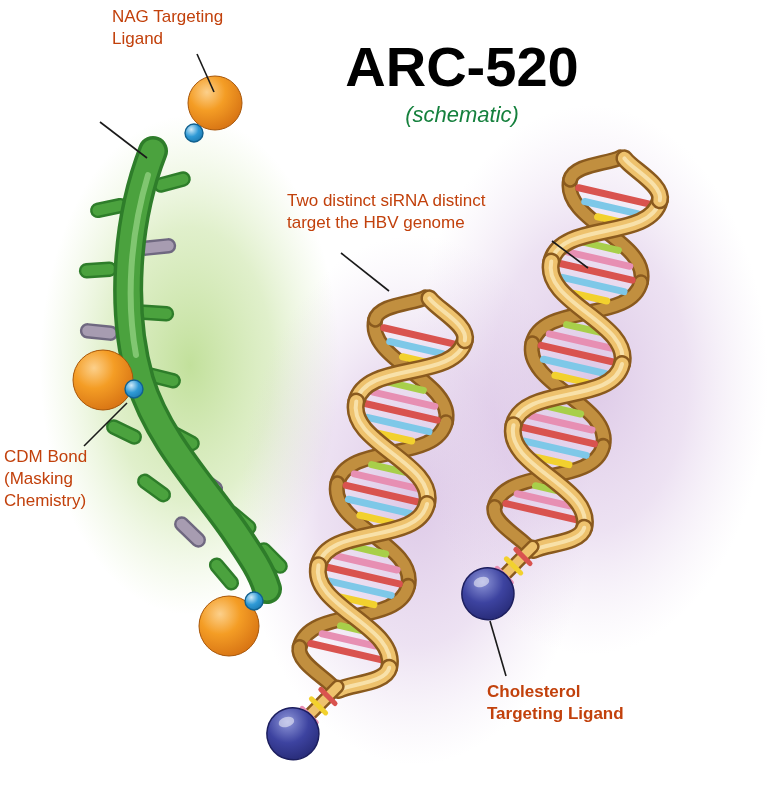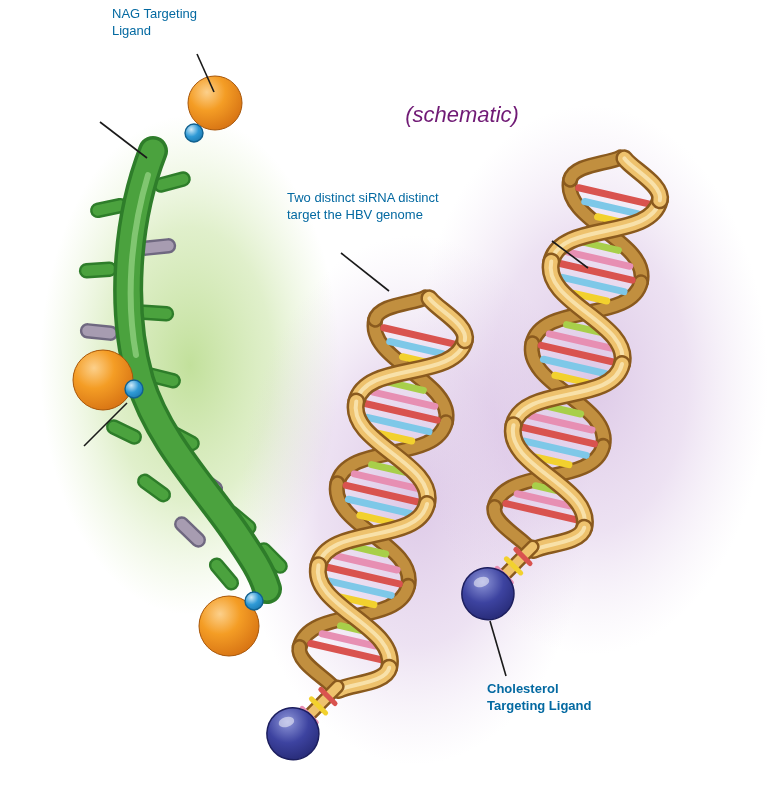--- a/index.html
+++ b/index.html
@@ -2,30 +2,30 @@
 <html><head>
 <meta charset="utf-8">
 <style>
   html,body{margin:0;padding:0;background:#ffffff;}
   .stage{
     position:relative;width:778px;height:801px;overflow:hidden;
     font-family:"Liberation Sans", sans-serif;background:#ffffff;
   }
   .stage svg{position:absolute;left:0;top:0;}
   .label{
-    position:absolute;color:#0369a1;font-size:13px;line-height:1.28;
+    position:absolute;color:#c2410c;font-size:17px;line-height:1.28;
     white-space:pre-line;
   }
   .title{
     position:absolute;left:289px;top:34px;width:346px;text-align:center;
     font-size:56px;font-weight:600;color:#000000;letter-spacing:0px;
   }
   .subtitle{
     position:absolute;left:289px;top:102px;width:346px;text-align:center;
-    font-size:22px;font-style:italic;color:#701a75;
+    font-size:22px;font-style:italic;color:#15803d;
   }
   .lbl-nag{left:112px;top:6px;}
   .lbl-membrane{left:8px;top:80px;}
   .lbl-cdm{left:4px;top:446px;}
   .lbl-sirna{left:287px;top:190px;}
   .lbl-chol{left:487px;top:681px;font-weight:bold;}
 </style>
 </head>
 <body>
 
@@ -216,22 +216,26 @@
     <g id="pointers" stroke="#1a1a1a" stroke-width="1.6">
       <line x1="197" y1="54" x2="214" y2="92"></line>
       <line x1="100" y1="122" x2="147" y2="158"></line>
       <line x1="84" y1="446" x2="127" y2="403"></line>
       <line x1="341" y1="253" x2="389" y2="291"></line>
       <line x1="552" y1="241" x2="588" y2="268"></line>
       <line x1="506" y1="676" x2="490" y2="621"></line>
     </g>
   </svg>
 
+  <div class="title">ARC-520</div>
   <div class="subtitle">(schematic)</div>
 
   <div class="label lbl-nag">NAG Targeting
 Ligand</div>
+  <div class="label lbl-cdm">CDM Bond
+(Masking
+Chemistry)</div>
   <div class="label lbl-sirna">Two distinct siRNA distinct
 target the HBV genome</div>
   <div class="label lbl-chol">Cholesterol
 Targeting Ligand</div>
 
 </div>
 
 </body></html>

